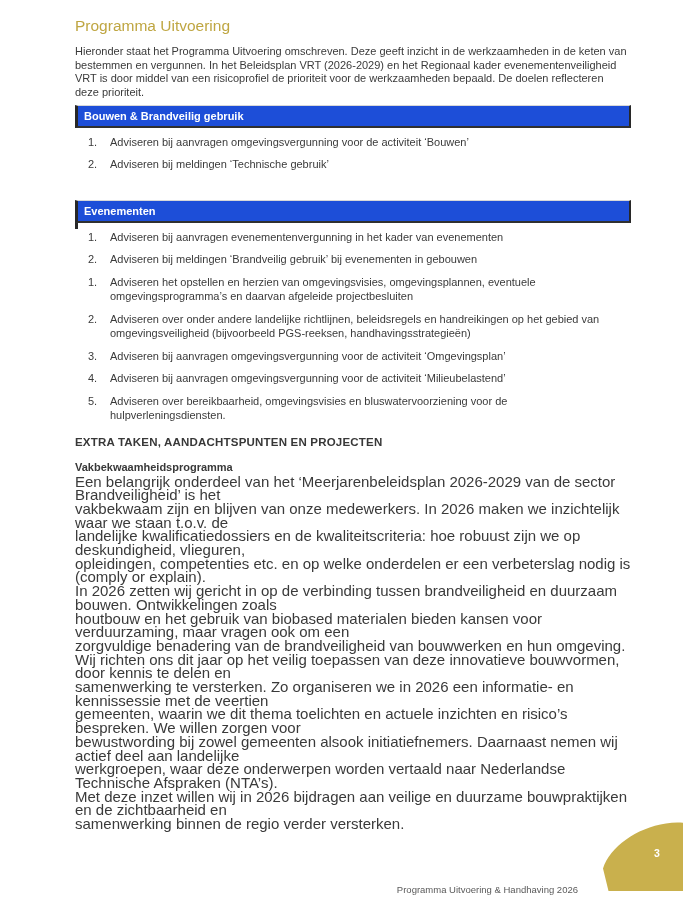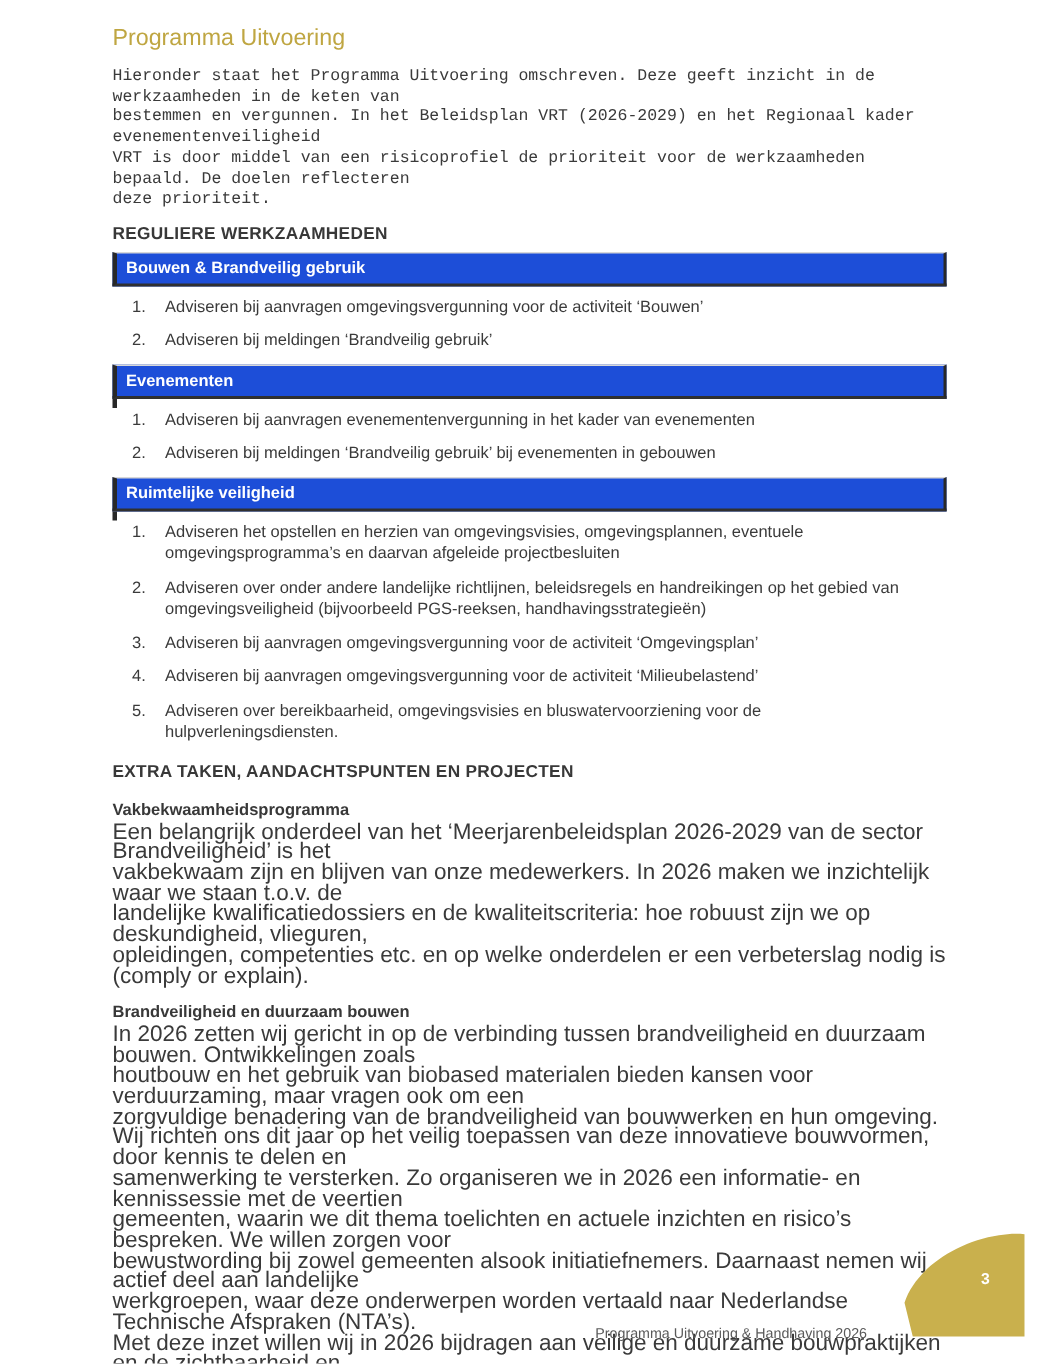--- a/index.html
+++ b/index.html
@@ -10,37 +10,37 @@
   }
   .page { position: absolute; inset: 0; background: #ffffff; }
   .content { position: absolute; left: 75px; top: 16px; width: 556px; }
 
   .doc-title {
     font-size: 15.5px; font-weight: normal; color: #bfa642;
     line-height: 19px; margin: 0;
   }
   .intro {
     margin: 10px 0 4px 0; font-size: 11px; line-height: 13.7px;
-    white-space: pre-line; color: #3a3a3a; font-family: Liberation Mono, monospace;
+    white-space: pre-line; color: #3a3a3a;
   }
   .section-heading {
     margin: 8px 0 0 0; font-size: 11.5px; font-weight: bold;
     color: #383838; line-height: 14px; letter-spacing: 0.2px;
   }
   .banner {
     position: relative; margin-top: 5px; height: 20px;
     background: #1d4ed8; box-sizing: content-box;
     border-left: 3px solid #282828; border-right: 2px solid #282828;
     border-bottom: 2px solid #303030; border-top: 1px solid #d8d8d8;
   }
   .banner .banner-label {
     display: block; padding-left: 6px; line-height: 20px;
     font-size: 11px; font-weight: bold; color: #ffffff;
   }
-  .banner.mt { margin-top: 8px; }
+  .banner.mt { margin-top: 28px; }
   .banner.tick::after {
     content: ""; position: absolute; left: -3px; top: calc(100% + 2px);
     width: 3px; height: 6px; background: #282828;
   }
   .task-list { margin-top: 7px; }
   .task-item { position: relative; padding-left: 35px; margin-bottom: 8px; }
   .task-item .num {
     position: absolute; left: 13px; top: 0;
     font-size: 11px; line-height: 14.5px; color: #3a3a3a;
   }
@@ -75,53 +75,49 @@
 <div class="page">
   <div class="content">
 
     <h1 class="doc-title">Programma Uitvoering</h1>
 
     <p class="intro">Hieronder staat het Programma Uitvoering omschreven. Deze geeft inzicht in de werkzaamheden in de keten van
 bestemmen en vergunnen. In het Beleidsplan VRT (2026-2029) en het Regionaal kader evenementenveiligheid
 VRT is door middel van een risicoprofiel de prioriteit voor de werkzaamheden bepaald. De doelen reflecteren
 deze prioriteit.</p>
 
-    <h2 class="section-heading">REGULIERE WERKZAAMHEDEN</h2>
 
     <div class="banner">
       <span class="banner-label">Bouwen &amp; Brandveilig gebruik</span>
     </div>
     <div class="task-list">
       <div class="task-item">
         <span class="num">1.</span>
         <span class="txt">Adviseren bij aanvragen omgevingsvergunning voor de activiteit ‘Bouwen’</span>
       </div>
       <div class="task-item">
         <span class="num">2.</span>
-        <span class="txt">Adviseren bij meldingen ‘Brandveilig gebruik’</span>
+        <span class="txt">Adviseren bij meldingen ‘Technische gebruik’</span>
       </div>
     </div>
 
     <div class="banner mt tick">
       <span class="banner-label">Evenementen</span>
     </div>
     <div class="task-list">
       <div class="task-item">
         <span class="num">1.</span>
         <span class="txt">Adviseren bij aanvragen evenementenvergunning in het kader van evenementen</span>
       </div>
       <div class="task-item">
         <span class="num">2.</span>
         <span class="txt">Adviseren bij meldingen ‘Brandveilig gebruik’ bij evenementen in gebouwen</span>
       </div>
     </div>
 
-    <div class="banner mt tick">
-      <span class="banner-label">Ruimtelijke veiligheid</span>
-    </div>
     <div class="task-list">
       <div class="task-item">
         <span class="num">1.</span>
         <span class="txt">Adviseren het opstellen en herzien van omgevingsvisies, omgevingsplannen, eventuele
 omgevingsprogramma’s en daarvan afgeleide projectbesluiten</span>
       </div>
       <div class="task-item">
         <span class="num">2.</span>
         <span class="txt">Adviseren over onder andere landelijke richtlijnen, beleidsregels en handreikingen op het gebied van
 omgevingsveiligheid (bijvoorbeeld PGS-reeksen, handhavingsstrategieën)</span>
@@ -142,21 +138,20 @@
     </div>
 
     <h2 class="section-heading extra-heading">EXTRA TAKEN, AANDACHTSPUNTEN EN PROJECTEN</h2>
 
     <h3 class="sub-heading">Vakbekwaamheidsprogramma</h3>
     <p class="sub-body">Een belangrijk onderdeel van het ‘Meerjarenbeleidsplan 2026-2029 van de sector Brandveiligheid’ is het
 vakbekwaam zijn en blijven van onze medewerkers. In 2026 maken we inzichtelijk waar we staan t.o.v. de
 landelijke kwalificatiedossiers en de kwaliteitscriteria: hoe robuust zijn we op deskundigheid, vlieguren,
 opleidingen, competenties etc. en op welke onderdelen er een verbeterslag nodig is (comply or explain).</p>
 
-    <h3 class="sub-heading">Brandveiligheid en duurzaam bouwen</h3>
     <p class="sub-body">In 2026 zetten wij gericht in op de verbinding tussen brandveiligheid en duurzaam bouwen. Ontwikkelingen zoals
 houtbouw en het gebruik van biobased materialen bieden kansen voor verduurzaming, maar vragen ook om een
 zorgvuldige benadering van de brandveiligheid van bouwwerken en hun omgeving.
 Wij richten ons dit jaar op het veilig toepassen van deze innovatieve bouwvormen, door kennis te delen en
 samenwerking te versterken. Zo organiseren we in 2026 een informatie- en kennissessie met de veertien
 gemeenten, waarin we dit thema toelichten en actuele inzichten en risico’s bespreken. We willen zorgen voor
 bewustwording bij zowel gemeenten alsook initiatiefnemers. Daarnaast nemen wij actief deel aan landelijke
 werkgroepen, waar deze onderwerpen worden vertaald naar Nederlandse Technische Afspraken (NTA’s).
 Met deze inzet willen wij in 2026 bijdragen aan veilige en duurzame bouwpraktijken en de zichtbaarheid en
 samenwerking binnen de regio verder versterken.</p>

